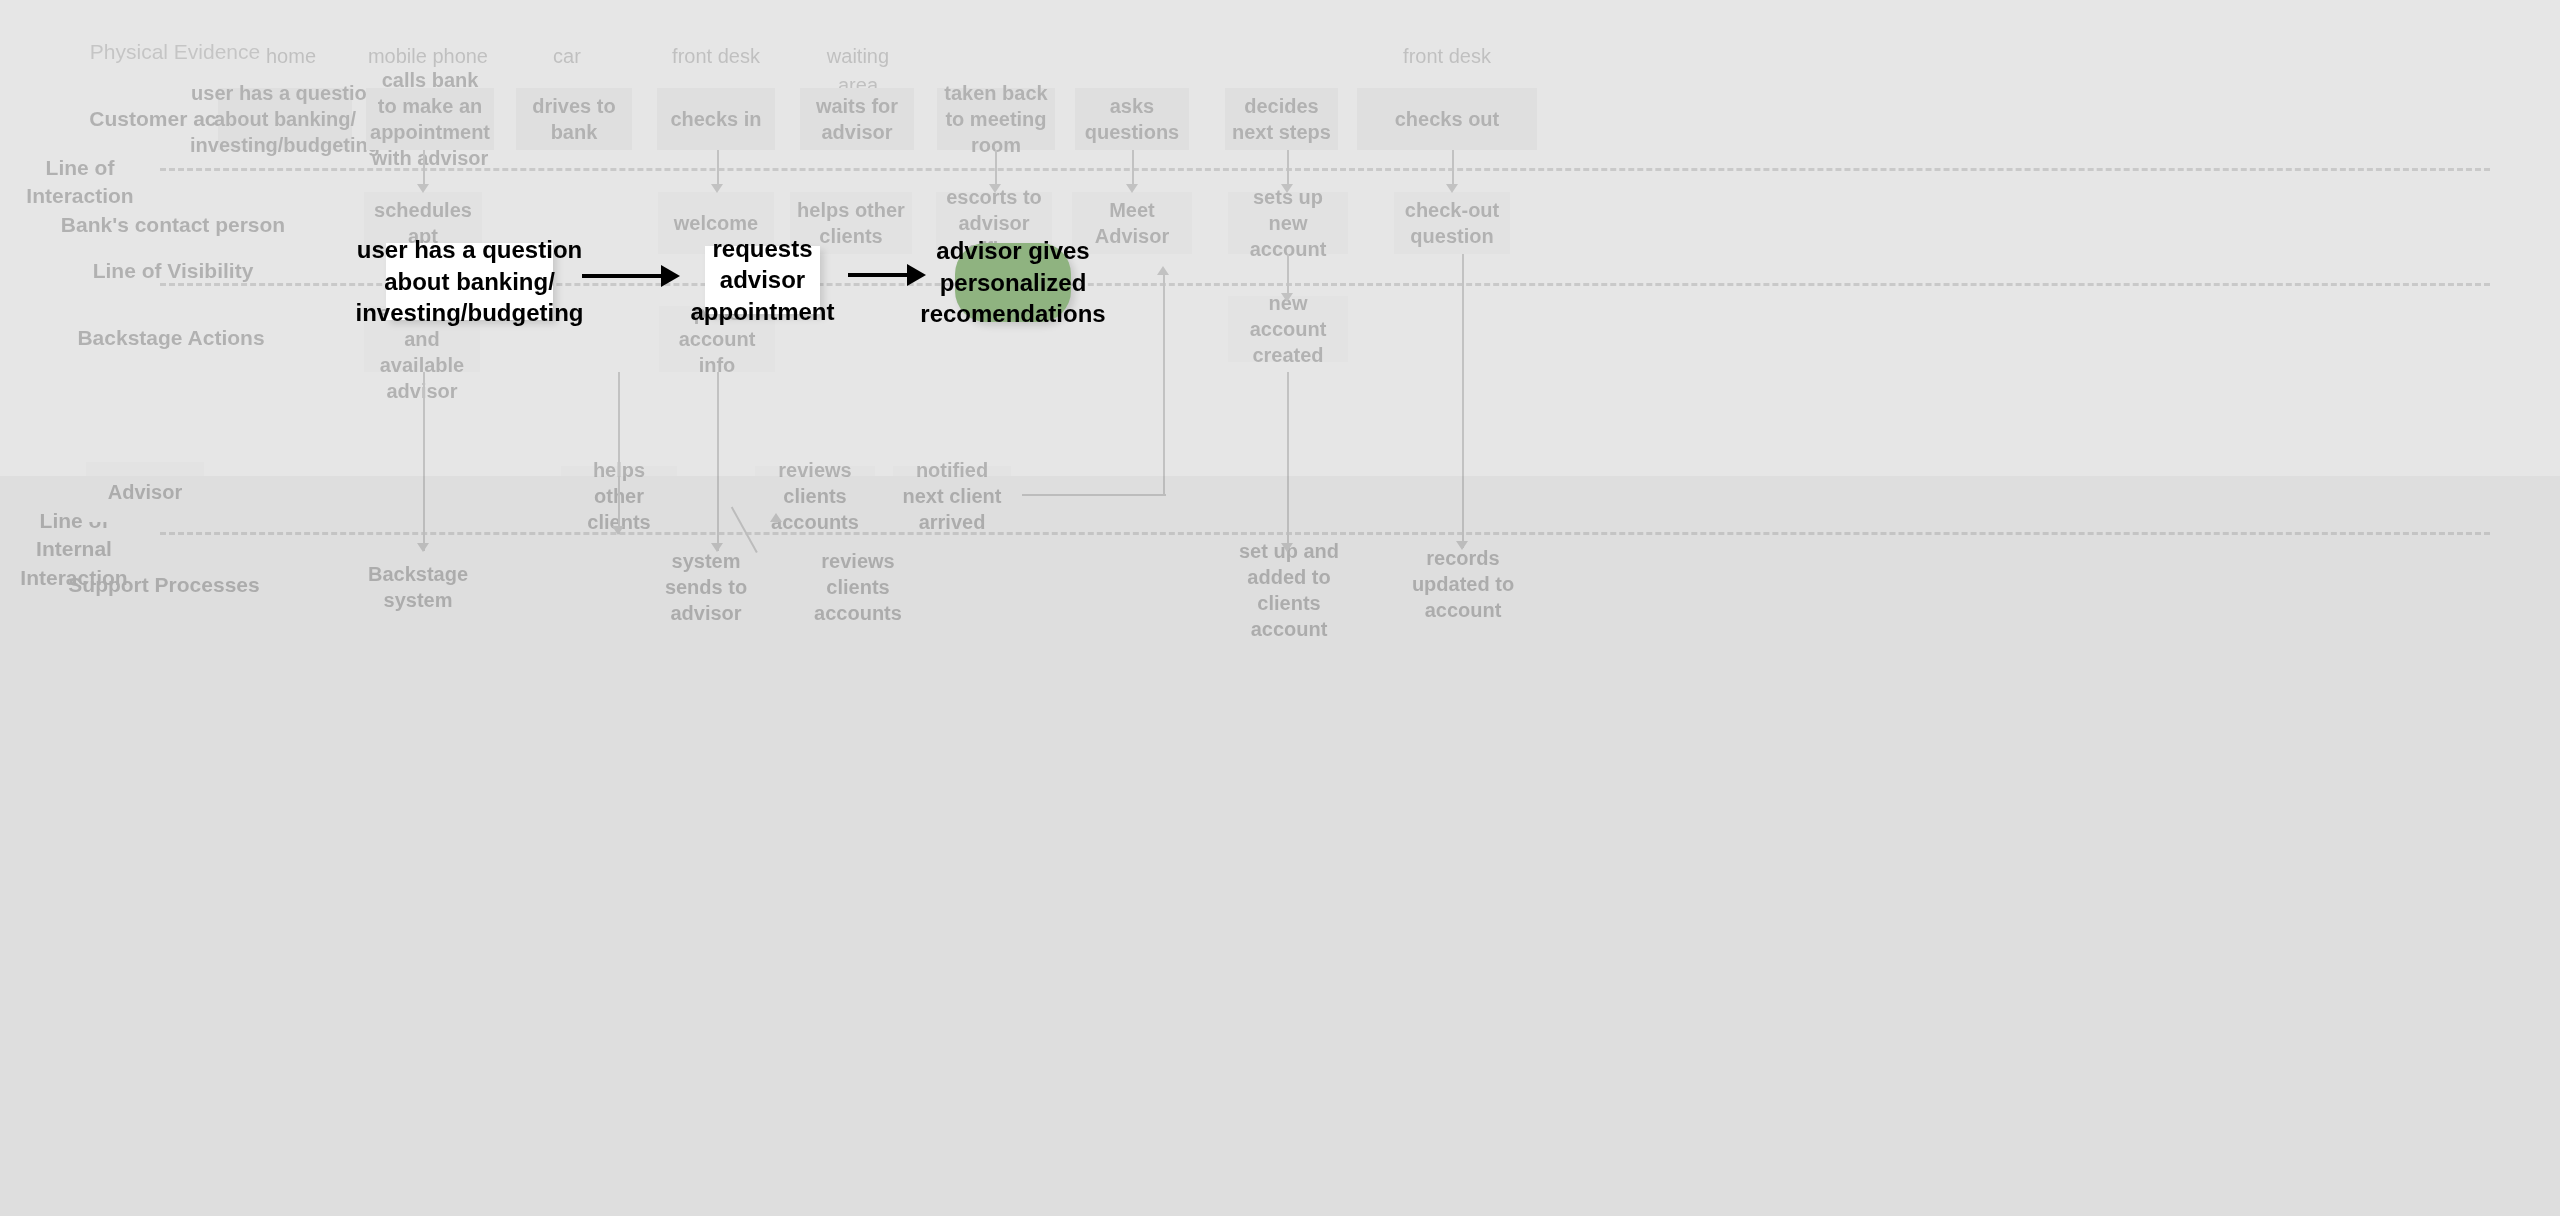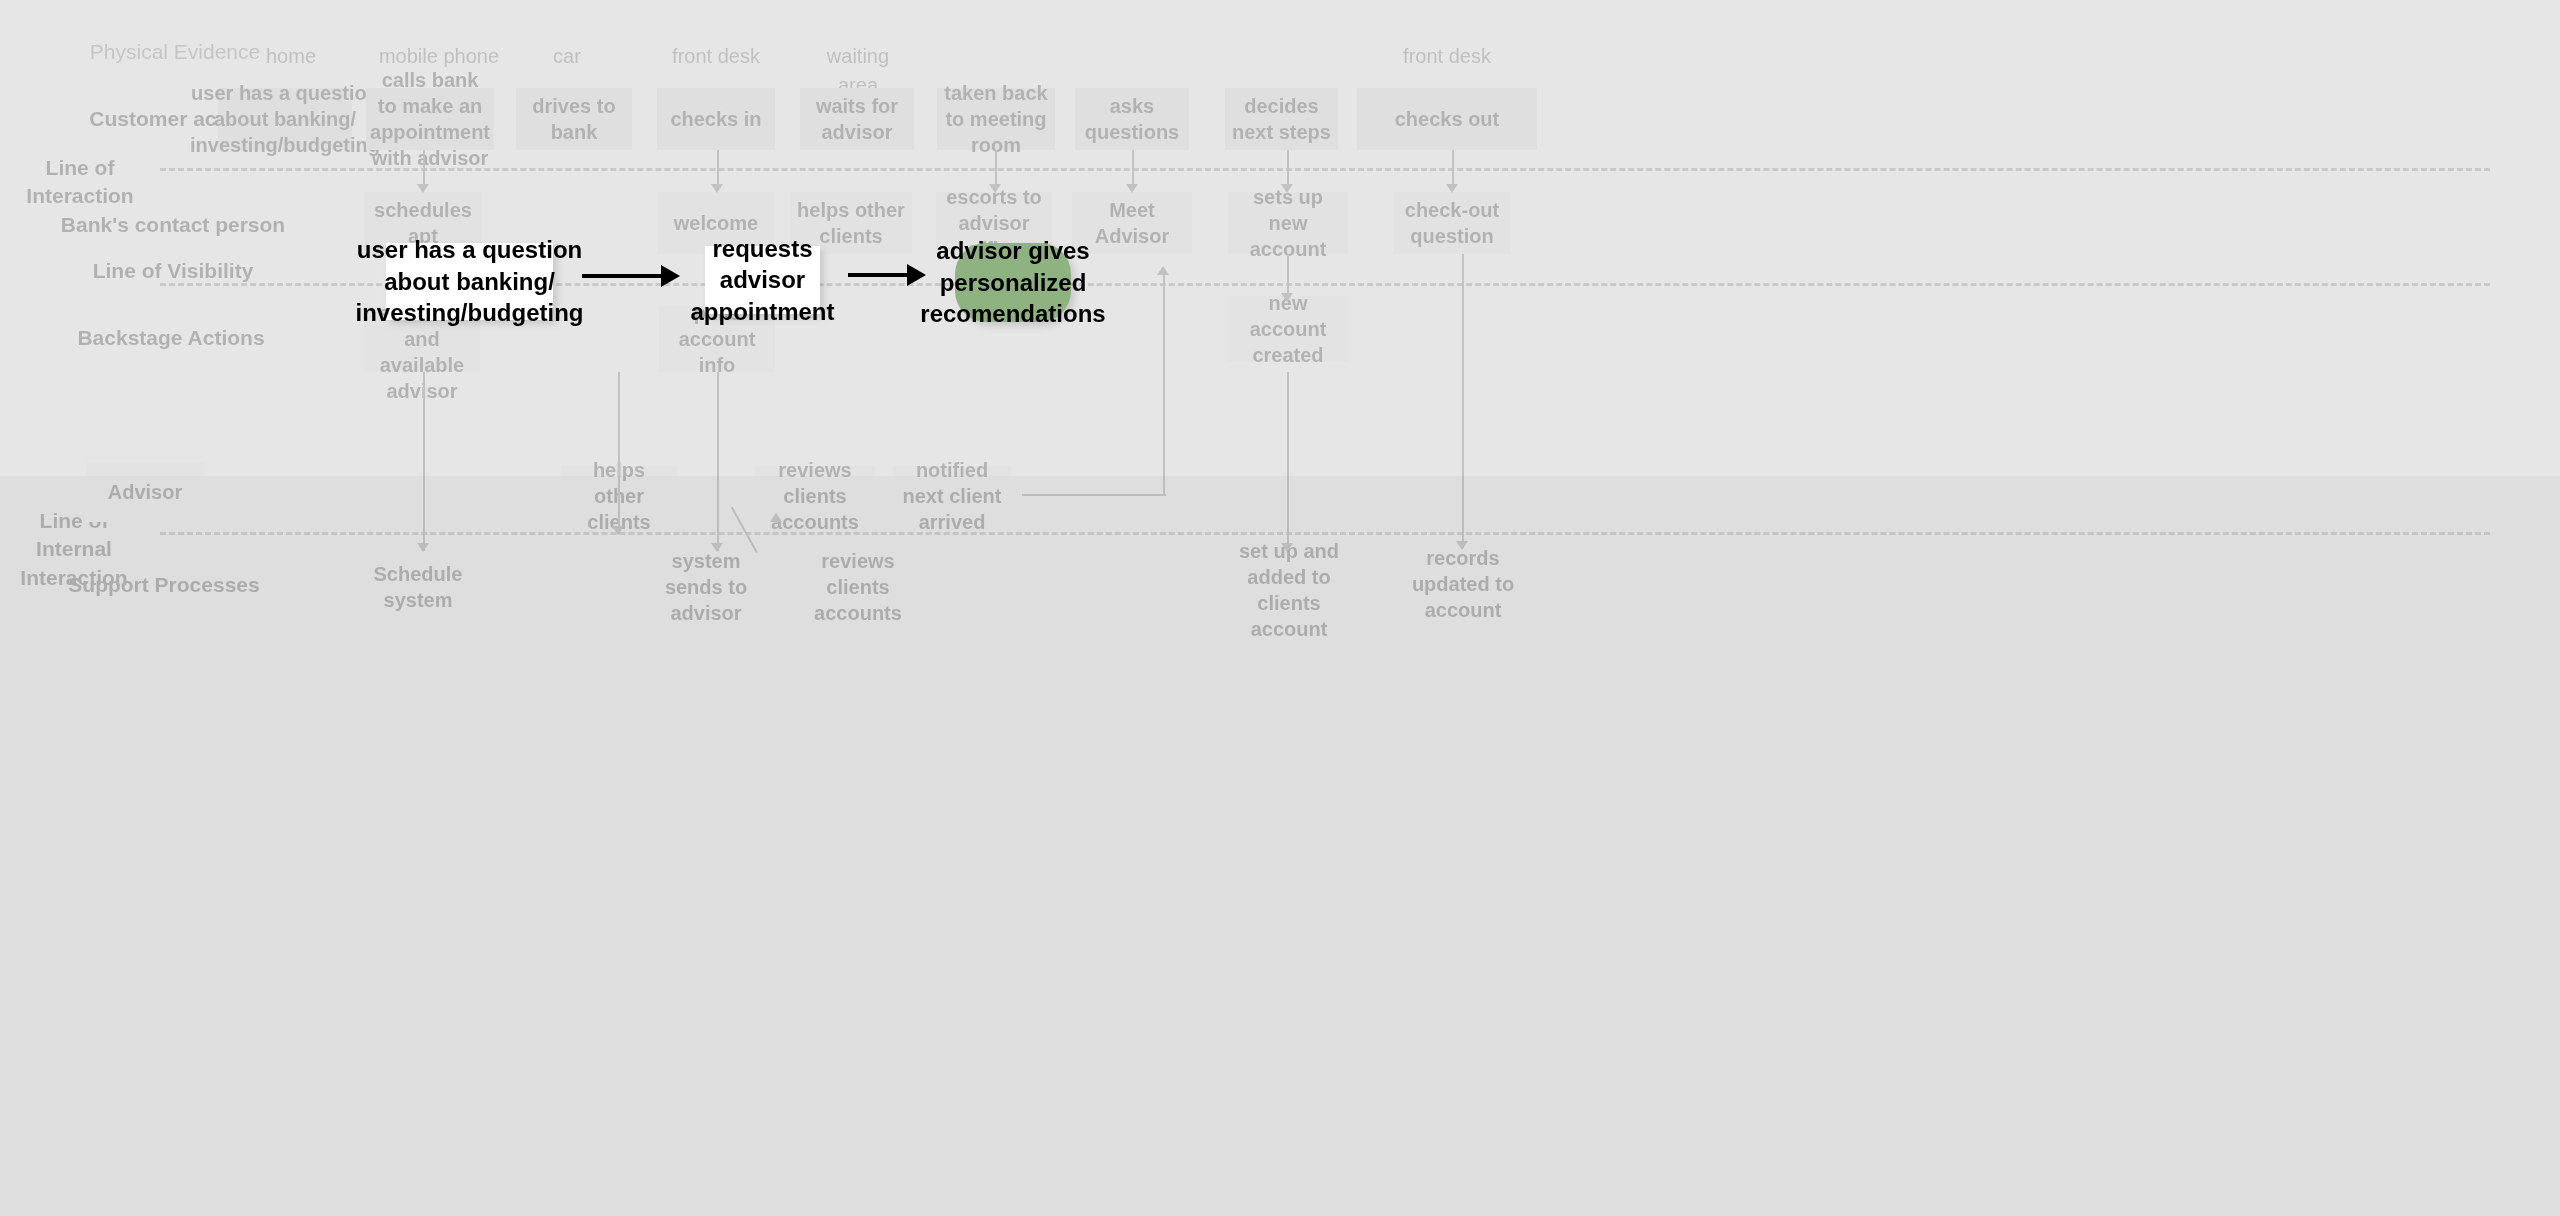--- a/index.html
+++ b/index.html
@@ -131,21 +131,21 @@
 Interaction</div>
     <div class="row-label" style="left:48px;top:211px;width:250px;">Bank's contact person</div>
     <div class="row-label" style="left:68px;top:257px;width:210px;">Line of Visibility</div>
     <div class="row-label" style="left:58px;top:324px;width:226px;">Backstage Actions</div>
     <div class="row-label" style="left:0px;top:507px;width:148px;">Line of
 Internal
 Interaction</div>
     <div class="row-label" style="left:54px;top:571px;width:220px;">Support Processes</div>
 
     <div class="col-label" style="left:216px;top:42px;width:150px;">home</div>
-    <div class="col-label" style="left:364px;top:42px;width:150px;">mobile phone</div>
+    <div class="col-label" style="left:338px;top:42px;width:150px;text-align:right;">mobile phone</div>
     <div class="col-label" style="left:492px;top:42px;width:150px;">car</div>
     <div class="col-label" style="left:641px;top:42px;width:150px;">front desk</div>
     <div class="col-label" style="left:783px;top:42px;width:150px;white-space:pre-line;">waiting
 area</div>
     <div class="col-label" style="left:1372px;top:42px;width:150px;">front desk</div>
 
     <div class="node" style="left:218px;top:88px;width:134px;height:62px;">user has a question about banking/ investing/budgeting</div>
     <div class="node" style="left:366px;top:88px;width:128px;height:62px;">calls bank to make an appointment with advisor</div>
     <div class="node" style="left:516px;top:88px;width:116px;height:62px;">drives to bank</div>
     <div class="node" style="left:657px;top:88px;width:118px;height:62px;">checks in</div>
@@ -171,21 +171,21 @@
     <div class="node ghost" style="left:659px;top:306px;width:116px;height:66px;">pulls account info</div>
     <div class="node ghost" style="left:1228px;top:288px;width:120px;height:66px;margin-top:8px;">new account created</div>
 
     <div class="node ghost" style="left:86px;top:462px;width:118px;height:60px;">Advisor</div>
     <div class="node ghost" style="left:561px;top:466px;width:116px;height:60px;">helps other clients</div>
     <div class="node ghost" style="left:755px;top:466px;width:120px;height:60px;">reviews clients accounts</div>
     <div class="node ghost" style="left:893px;top:466px;width:118px;height:60px;">notified next client arrived</div>
 
     <div class="dashline" style="left:160px;top:532px;width:2330px;"></div>
 
-    <div class="node ghost" style="left:358px;top:551px;width:120px;height:72px;">Schedule system</div>
+    <div class="node ghost" style="left:358px;top:551px;width:120px;height:72px;">Backstage system</div>
     <div class="node ghost" style="left:643px;top:551px;width:126px;height:72px;">system sends to advisor</div>
     <div class="node ghost" style="left:790px;top:551px;width:136px;height:72px;">reviews clients accounts</div>
     <div class="node ghost" style="left:1214px;top:551px;width:150px;height:78px;">set up and added to clients account</div>
     <div class="node ghost" style="left:1402px;top:551px;width:122px;height:66px;">records updated to account</div>
 
     <div class="conn v" style="left:423px;top:150px;height:37px;"></div>
     <div class="arrowhead" style="left:417px;top:184px;"></div>
 
     <div class="conn v" style="left:423px;top:254px;height:52px;"></div>
 

